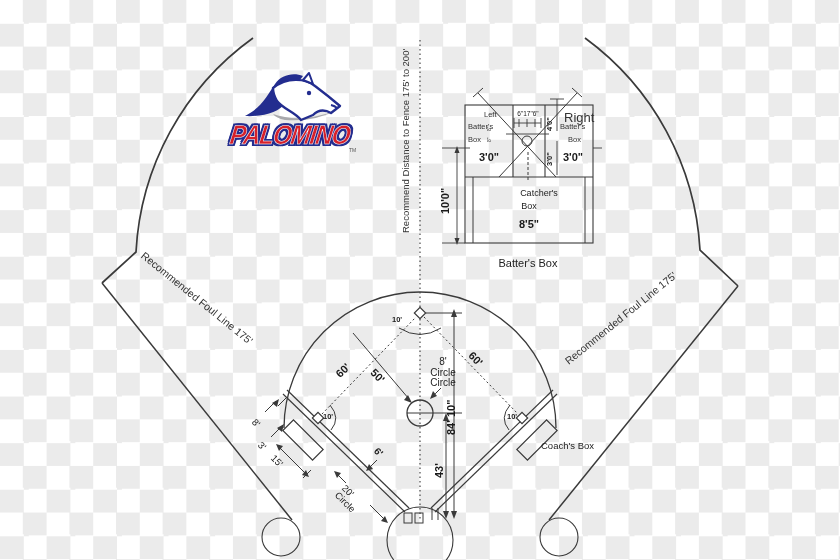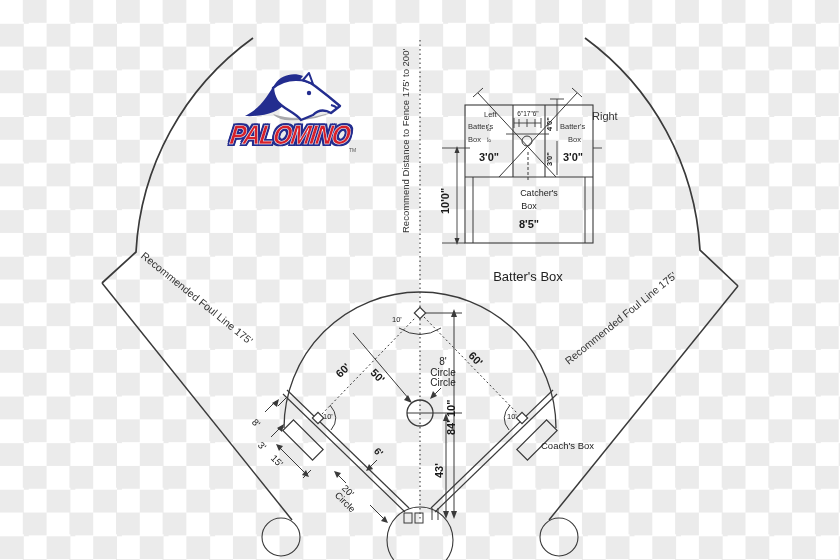--- a/index.html
+++ b/index.html
@@ -7,21 +7,21 @@
   #stage{
     position:relative;width:840px;height:560px;overflow:hidden;
     background:repeating-conic-gradient(#ebebeb 0% 25%, #ffffff 0% 50%) 0 0 / 46.6px 46.6px;
   }
   #stage svg{position:absolute;left:0;top:0;}
   .lbl{position:absolute;color:#222;white-space:nowrap;line-height:1.05;}
   .c{text-align:center;}
   .dim{font-weight:700;color:#1a1a1a;}
   .rot90{transform:rotate(-90deg);transform-origin:0 0;}
   .r45{transform:rotate(45deg);transform-origin:0 0;}
-  .small{font-size:7.5px;}
+  .small{font-size:7.5px;font-weight:bold;}
   
   .logo-text{
     position:absolute;left:226px;top:121px;width:128px;text-align:center;
     font-family:"Liberation Sans",sans-serif;font-style:italic;font-weight:900;
     font-size:24px;letter-spacing:-1px;color:#d6202a;transform:skewX(-8deg) scaleY(1.12);
     -webkit-text-stroke:.5px #ffffff;
     text-shadow:-2px -2px 0 #232d8f,2px -2px 0 #232d8f,-2px 2px 0 #232d8f,2px 2px 0 #232d8f,
                  0 -2px 0 #232d8f,0 2px 0 #232d8f,-2px 0 0 #232d8f,2px 0 0 #232d8f;
   }
   .tm{position:absolute;left:349px;top:148px;font-size:5px;color:#555;}
@@ -166,33 +166,33 @@
 
   <div class="lbl" style="left:541px;top:441px;font-size:9.5px;">Coach's Box</div>
 
   <div class="lbl r45" style="left:257px;top:417px;font-size:9.5px;">8'</div>
   <div class="lbl r45" style="left:263px;top:440px;font-size:9.5px;">3'</div>
   <div class="lbl r45" style="left:276px;top:453px;font-size:9.5px;">15'</div>
 
   <div class="lbl" style="left:484px;top:111px;font-size:7.5px;color:#333;">Left</div>
   <div class="lbl" style="left:468px;top:123px;font-size:7.5px;color:#333;">Batter's</div>
   <div class="lbl" style="left:468px;top:136px;font-size:7.5px;color:#333;">Box</div>
-  <div class="lbl" style="left:564px;top:111px;font-size:11px;color:#333;margin-left:28px;">Right</div>
+  <div class="lbl" style="left:564px;top:111px;font-size:13px;color:#333;">Right</div>
   <div class="lbl" style="left:560px;top:123px;font-size:7.5px;color:#333;">Batter's</div>
   <div class="lbl" style="left:568px;top:136px;font-size:7.5px;color:#333;">Box</div>
 
   <div class="lbl c" style="left:511px;top:111px;width:34px;font-size:6.5px;">6"17"6"</div>
   <div class="lbl dim rot90" style="left:546px;top:131px;font-size:7.5px;">4'0"</div>
   <div class="lbl dim rot90" style="left:546px;top:166px;font-size:7.5px;">3'0"</div>
   <div class="lbl rot90" style="left:487px;top:131px;font-size:5px;color:#444;">8"</div>
   <div class="lbl rot90" style="left:487px;top:142px;font-size:5px;color:#444;">8"</div>
 
   <div class="lbl dim c" style="left:472px;top:152px;width:34px;font-size:11px;">3'0"</div>
   <div class="lbl dim c" style="left:556px;top:152px;width:34px;font-size:11px;">3'0"</div>
   <div class="lbl dim rot90" style="left:440px;top:214px;font-size:11px;">10'0"</div>
 
   <div class="lbl c" style="left:514px;top:189px;width:50px;font-size:9px;">Catcher's</div>
   <div class="lbl c" style="left:504px;top:202px;width:50px;font-size:9px;">Box</div>
   <div class="lbl dim c" style="left:504px;top:219px;width:50px;font-size:11px;">8'5"</div>
 
-  <div class="lbl c" style="left:478px;top:270px;width:100px;font-size:13px;">Batter's Box</div>
+  <div class="lbl c" style="left:478px;top:258px;width:100px;font-size:11px;">Batter's Box</div>
 
 </div>
 
 </body></html>

